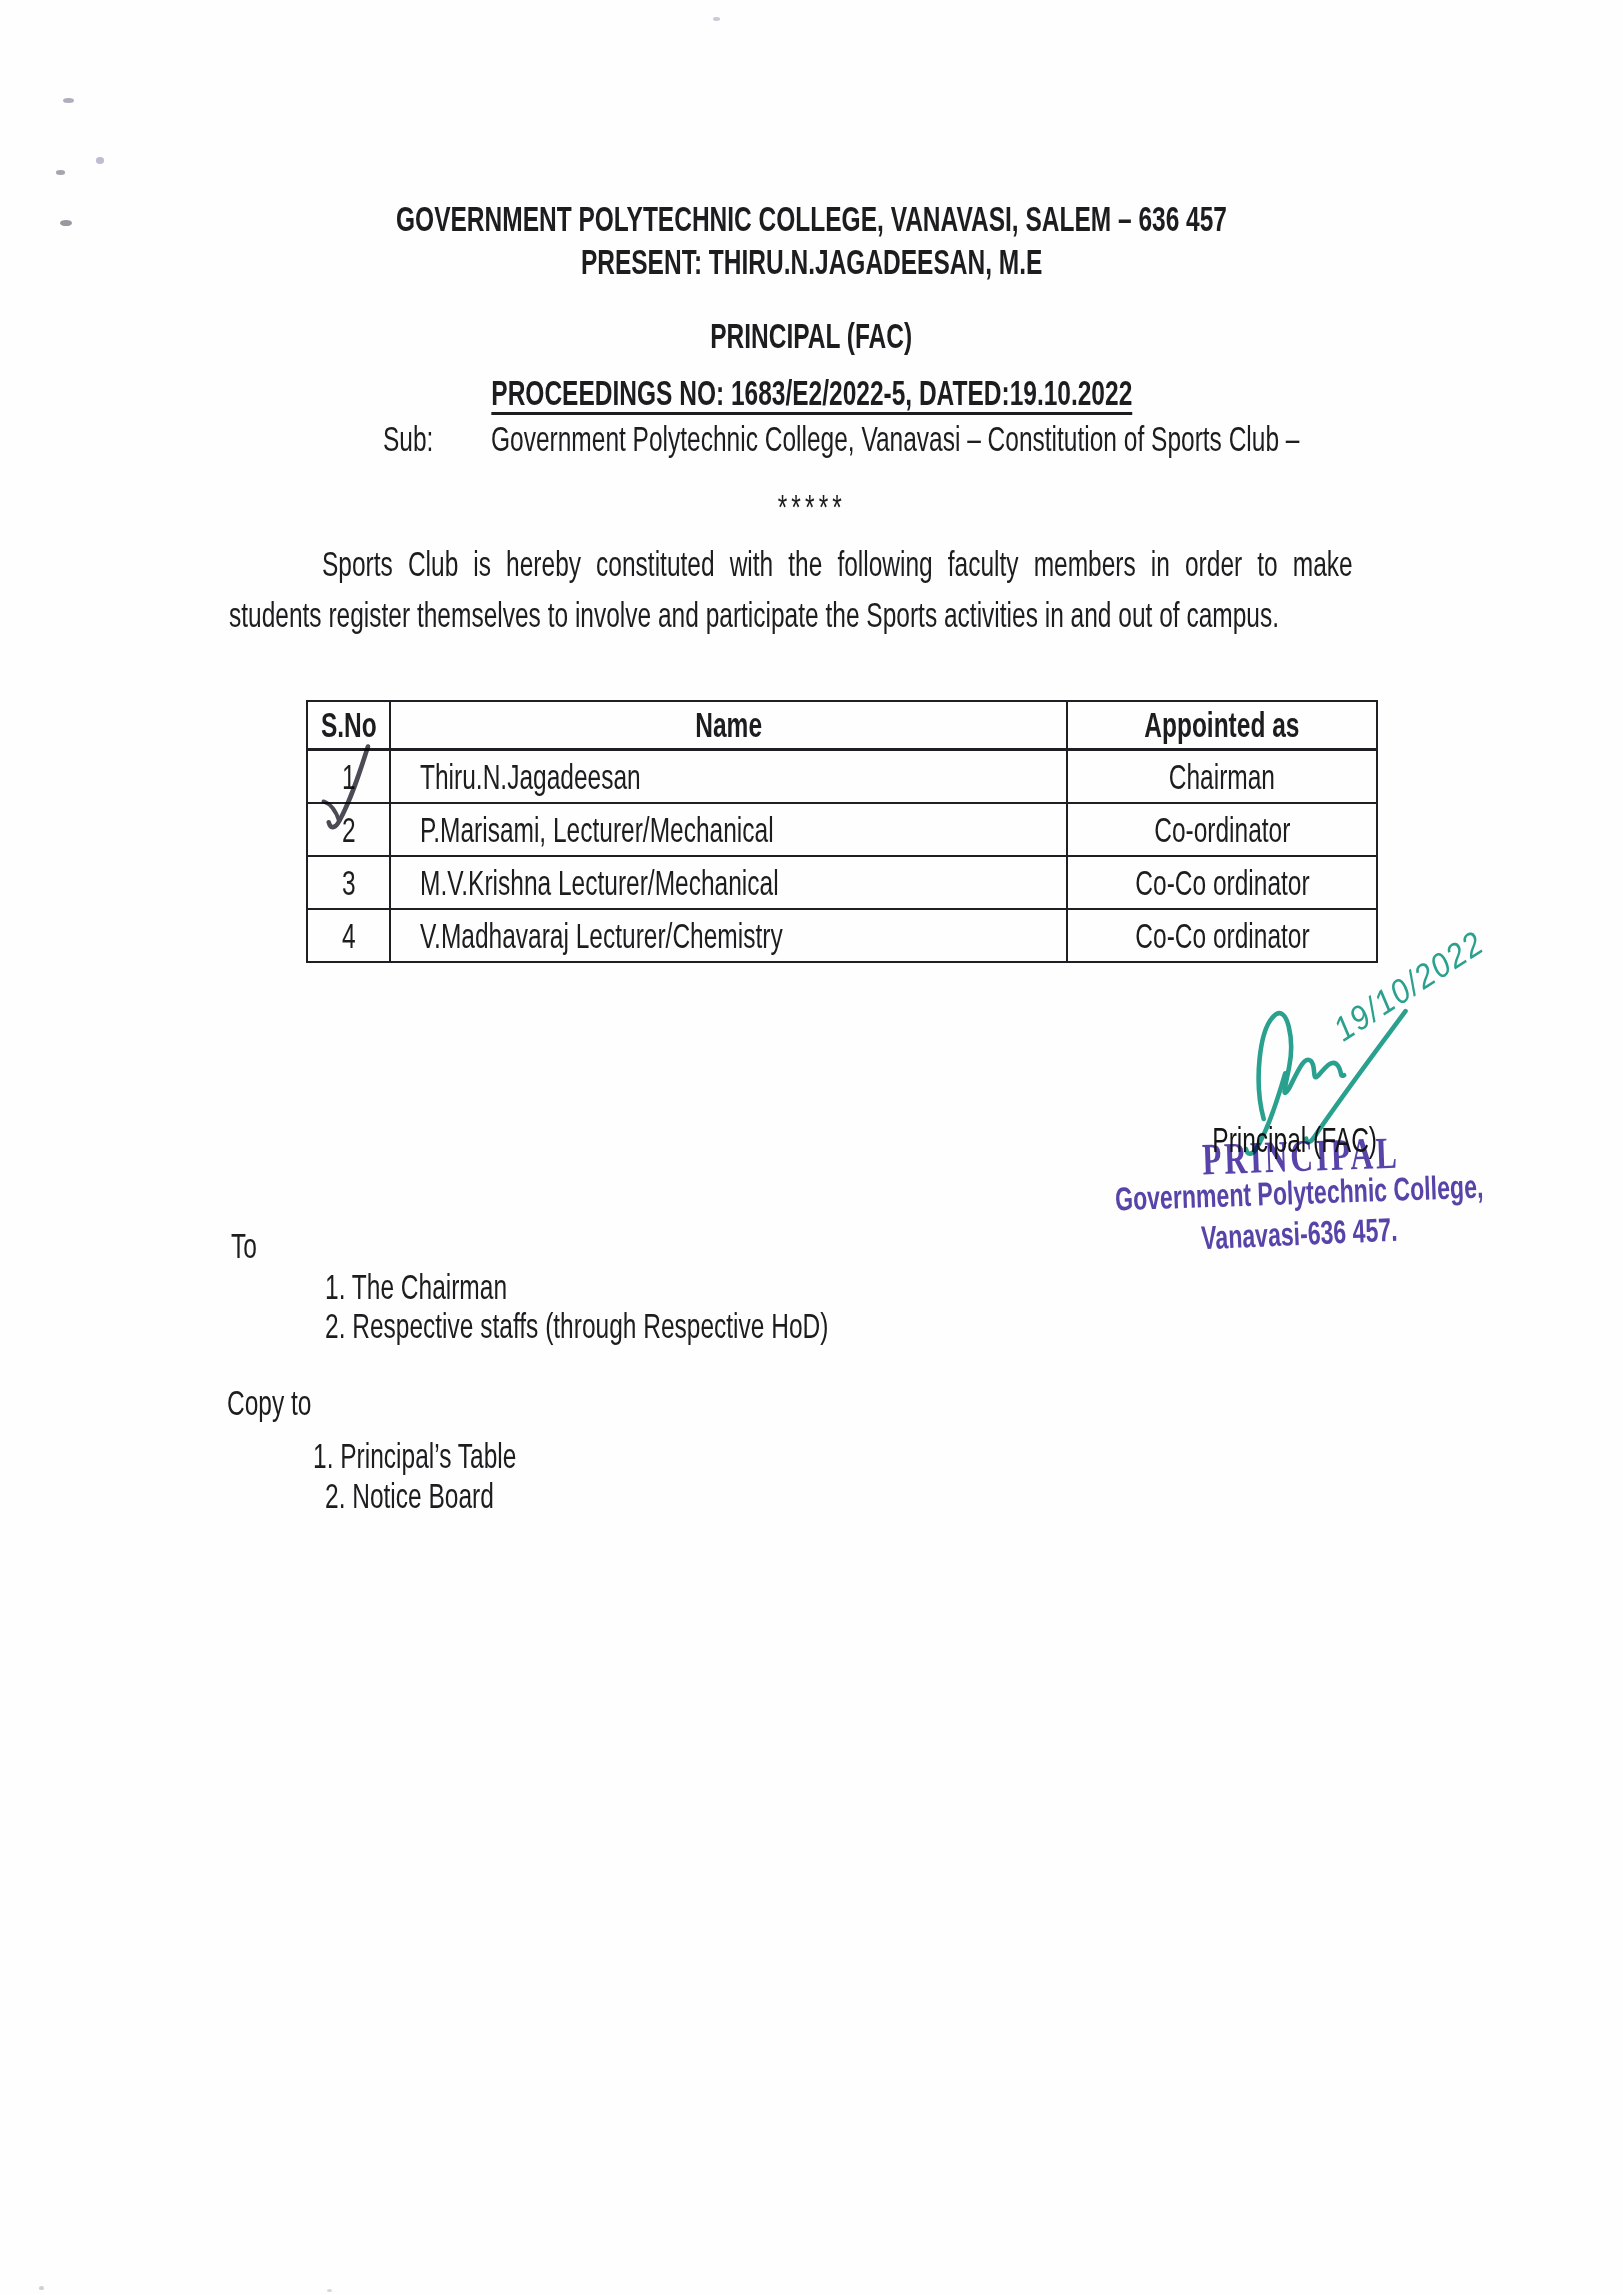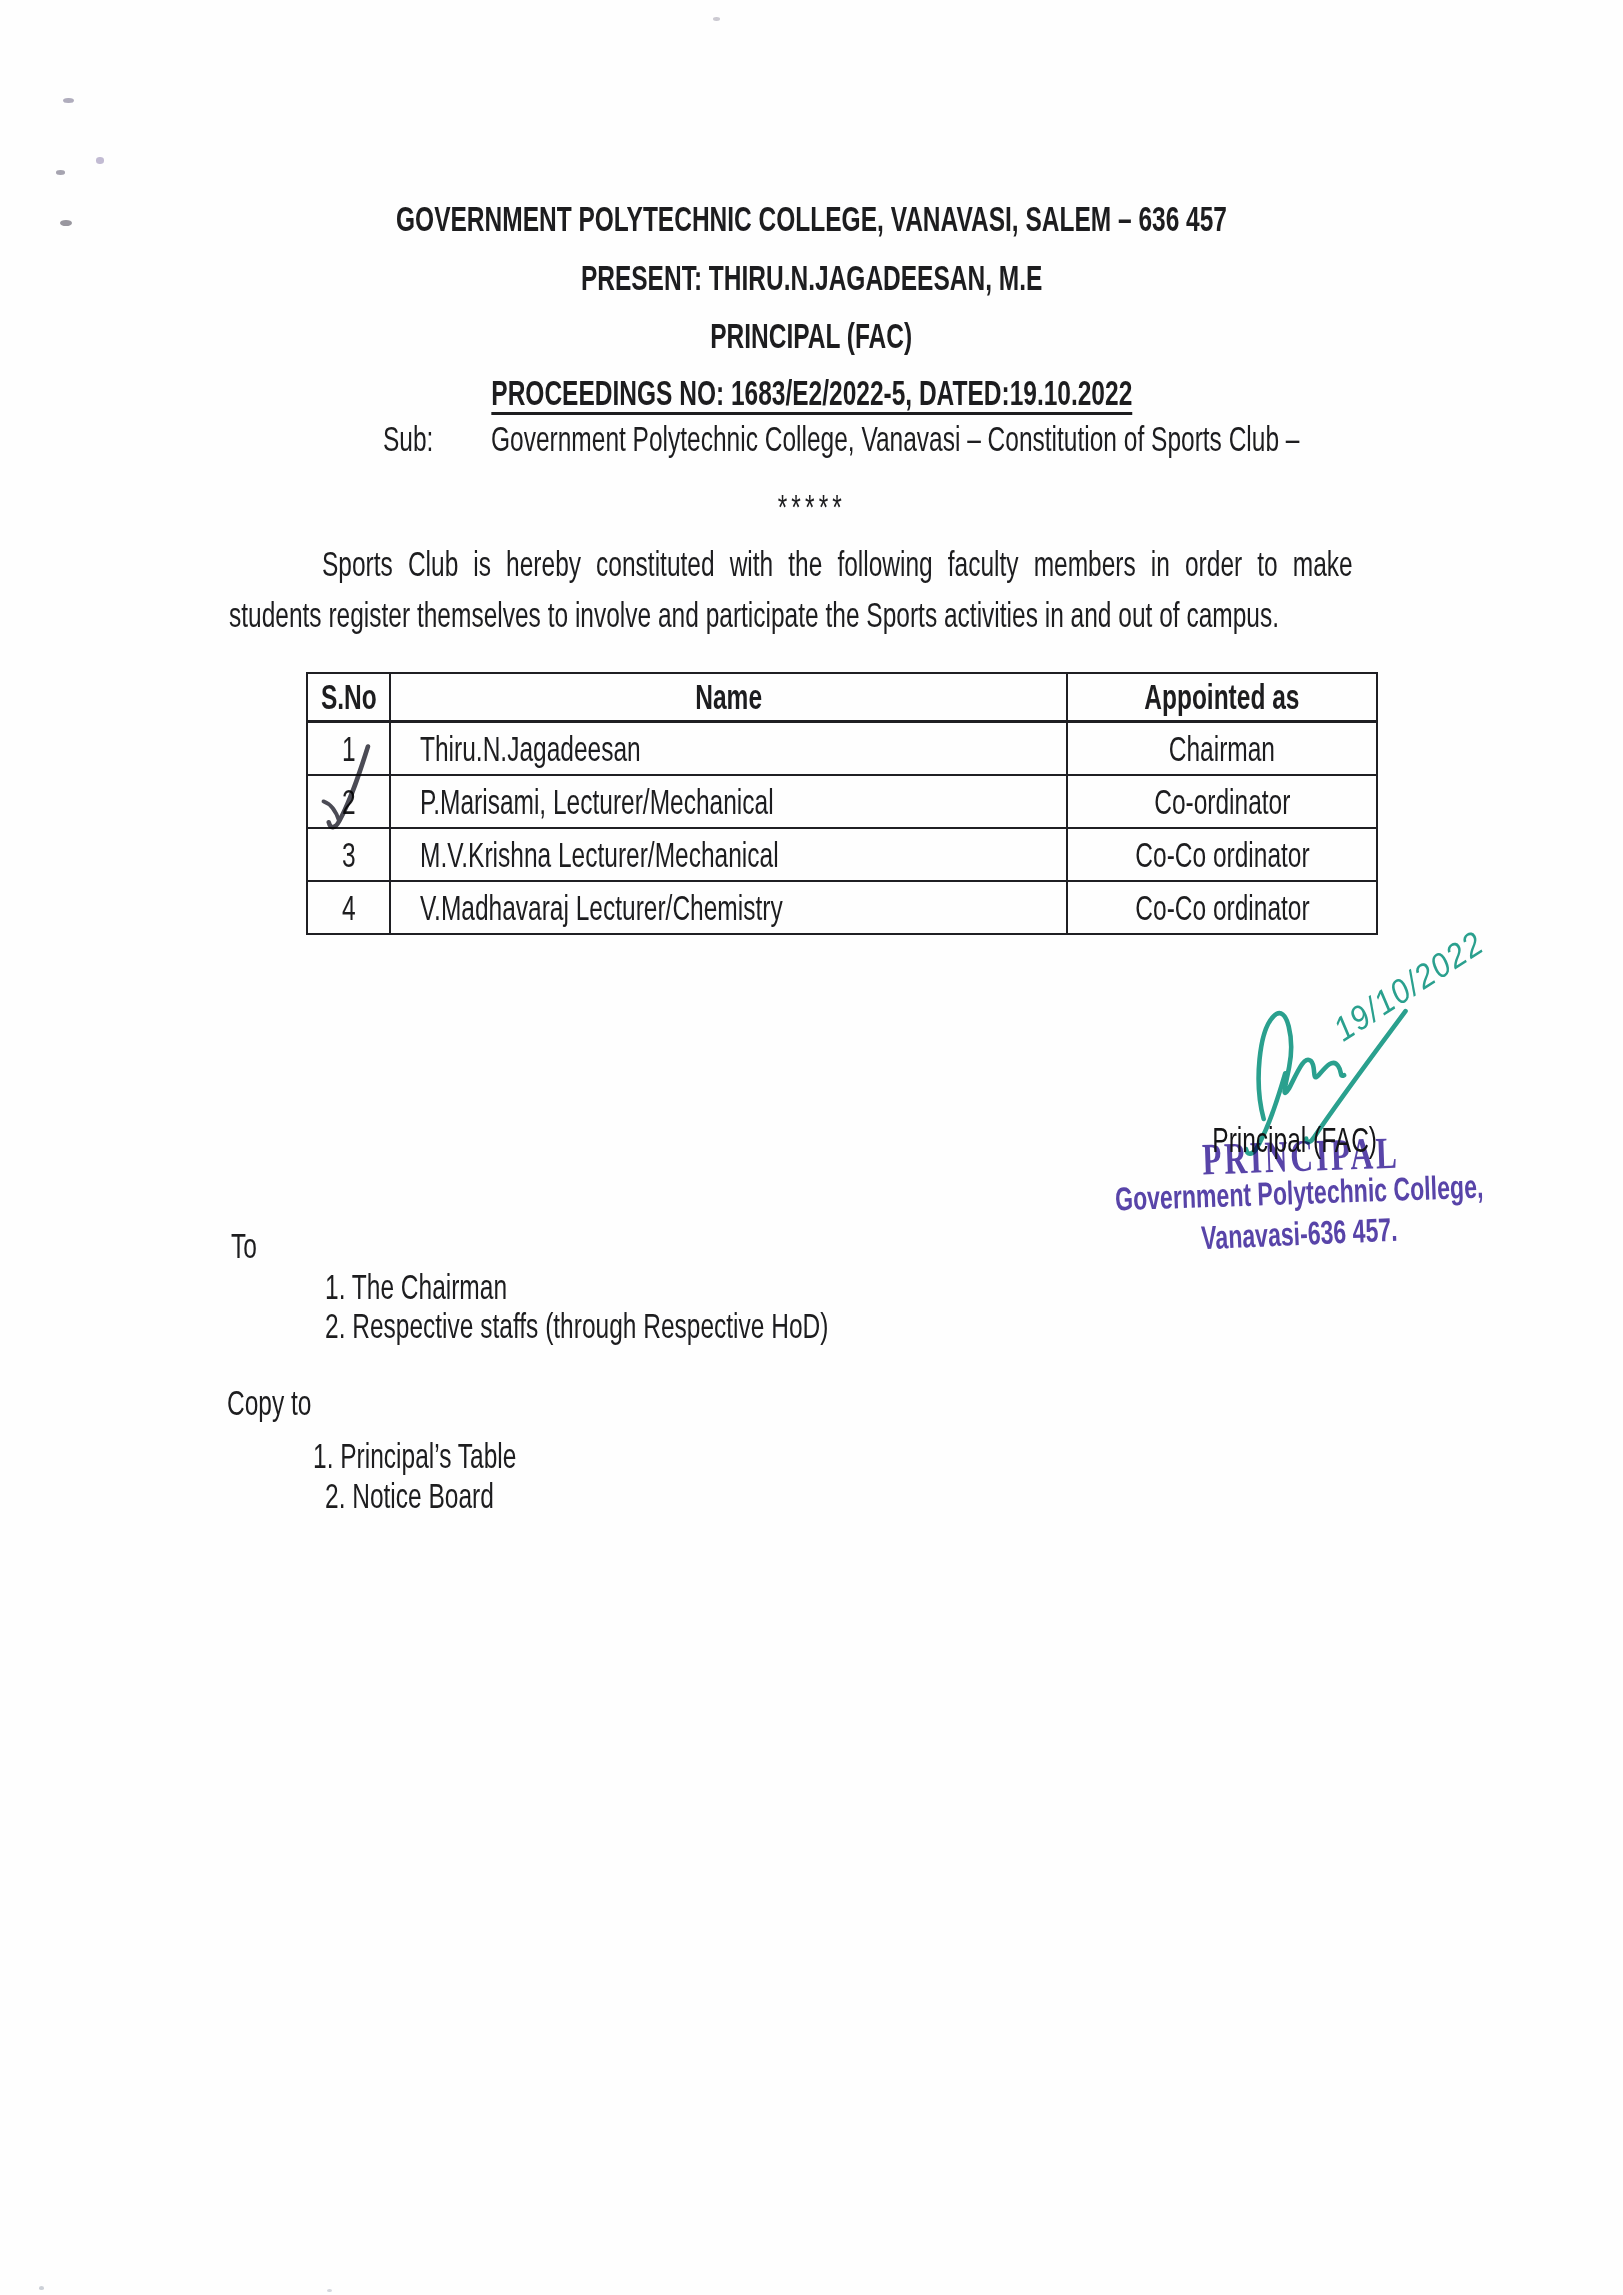--- a/index.html
+++ b/index.html
@@ -10,21 +10,21 @@
   .ln{position:absolute;white-space:nowrap;line-height:42px;font-size:35px;}
   .c{left:0;width:1623px;text-align:center;}
   .b{font-weight:bold;}
   .sx{display:inline-block;transform:scaleX(0.70);transform-origin:50% 50%;}
   .sx.l{transform-origin:0 50%;}
   .u{text-decoration:underline;text-decoration-thickness:2.6px;text-underline-offset:6.5px;}
   .stars{letter-spacing:5.9px;}
   .just1{word-spacing:11.8px;}
 
   table.members{
-    position:absolute;left:306px;top:672px;width:1071px;
+    position:absolute;left:306px;top:700px;width:1071px;
     border-collapse:collapse;table-layout:fixed;
   }
   table.members th,table.members td{
     border:2px solid #1f1f23;padding:0;font-size:35px;vertical-align:middle;
   }
   table.members th{height:46px;font-weight:bold;text-align:center;border-bottom-width:3.3px;}
   table.members td{height:51px;text-align:center;}
   table.members td.name{text-align:left;padding-left:29px;}
   col.c-sno{width:83px;} col.c-name{width:677px;} col.c-app{width:310px;}
 
@@ -58,21 +58,21 @@
 
   <div class="speck" style="left:63px;top:98px;width:10.5px;height:5.2px;background:#6f6a86;opacity:.55;"></div>
   <div class="speck" style="left:96px;top:157px;width:7.9px;height:6.5px;background:#8578a8;opacity:.5;"></div>
   <div class="speck" style="left:56px;top:170px;width:9.2px;height:4.6px;background:#5d5a70;opacity:.55;"></div>
   <div class="speck" style="left:60px;top:220px;width:11.8px;height:5.9px;background:#55525f;opacity:.6;"></div>
   <div class="speck" style="left:713px;top:17px;width:6.5px;height:3.9px;background:#9a96a6;opacity:.5;"></div>
   <div class="speck" style="left:39px;top:2286px;width:5.2px;height:3.9px;background:#aab0bd;opacity:.6;"></div>
   <div class="speck" style="left:327px;top:2289px;width:5.2px;height:3.3px;background:#aab0bd;opacity:.5;"></div>
 
   <div class="ln c b" style="top:198px;"><span class="sx">GOVERNMENT POLYTECHNIC COLLEGE, VANAVASI, SALEM – 636 457</span></div>
-  <div class="ln c b" style="top:257px;text-align:center;"><span class="sx">PRESENT: THIRU.N.JAGADEESAN, M.E</span></div>
+  <div class="ln c b" style="top:241px;text-align:center;"><span class="sx">PRESENT: THIRU.N.JAGADEESAN, M.E</span></div>
   <div class="ln c b" style="top:315px;"><span class="sx">PRINCIPAL (FAC)</span></div>
   <div class="ln c b" style="top:372px;"><span class="sx u">PROCEEDINGS NO: 1683/E2/2022-5, DATED:19.10.2022</span></div>
 
   <div class="ln" style="left:335px;top:418px;margin-left:48px;"><span class="sx l">Sub:</span></div>
   <div class="ln" style="left:491px;top:418px;"><span class="sx l">Government Polytechnic College, Vanavasi – Constitution of  Sports Club –</span></div>
   <div class="ln c" style="top:486px;"><span class="sx stars">*****</span></div>
 
   <div class="ln" style="left:322px;top:543px;"><span class="sx l just1">Sports Club is hereby constituted with the following faculty members in order to make</span></div>
   <div class="ln" style="left:229px;top:594px;"><span class="sx l">students register themselves to involve and participate the Sports activities in and out of campus.</span></div>
 

